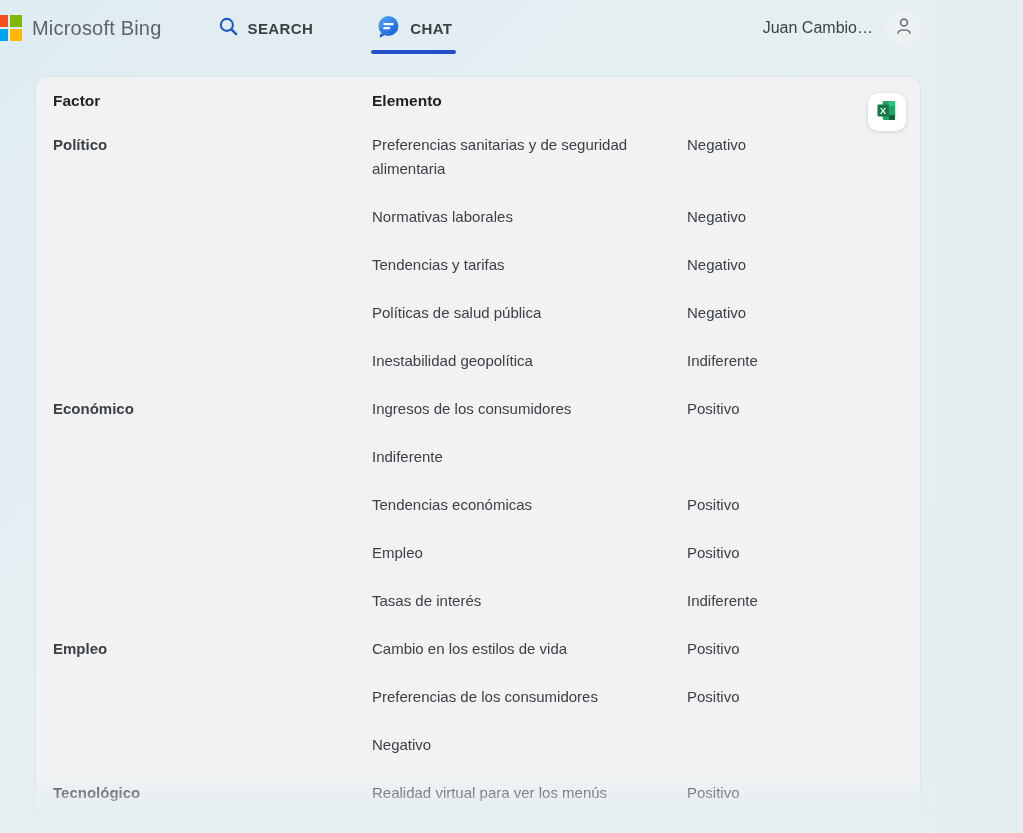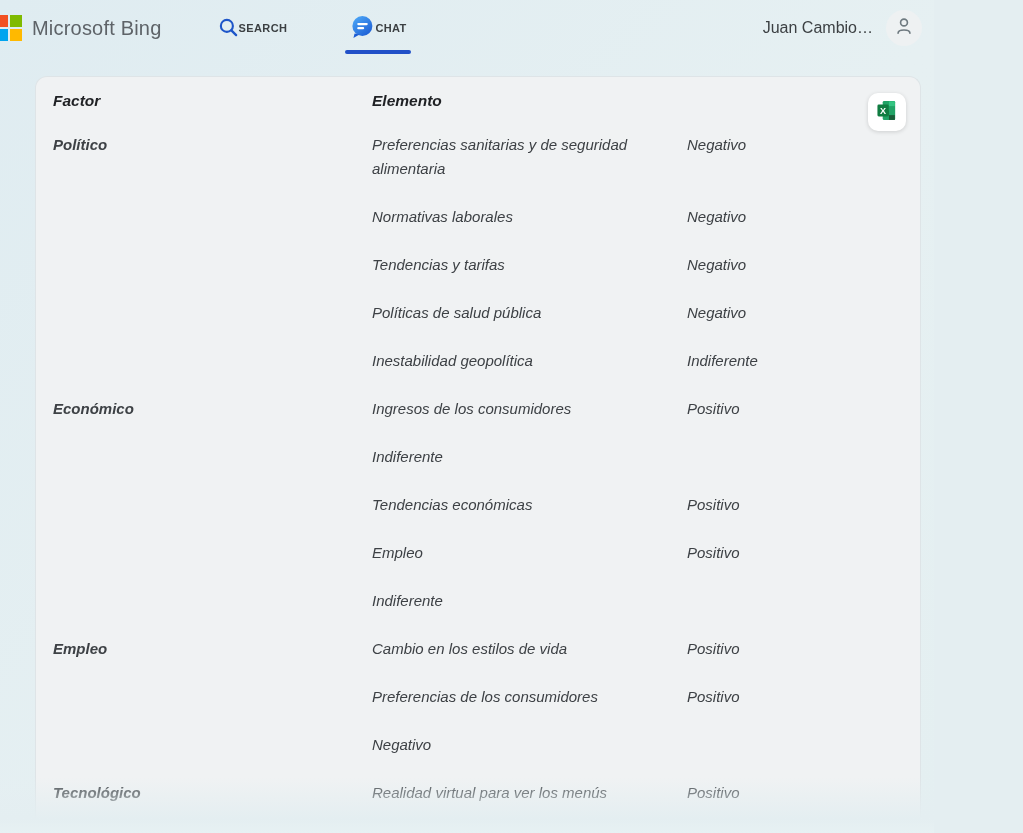--- a/index.html
+++ b/index.html
@@ -21,23 +21,23 @@
   .brand { display: flex; align-items: center; gap: 10px; margin-left: -4px; cursor: pointer; }
   .mslogo { display: grid; grid-template-columns: 12px 12px; grid-template-rows: 12px 12px; gap: 2px; }
   .mslogo span:nth-child(1) { background: #f25022; }
   .mslogo span:nth-child(2) { background: #7fba00; }
   .mslogo span:nth-child(3) { background: #00a4ef; }
   .mslogo span:nth-child(4) { background: #ffb900; }
   .brand-text { font-size: 20px; color: #5e6368; letter-spacing: 0.2px; }
 
   .tabs { display: flex; align-items: stretch; height: 56px; margin-left: 52px; gap: 54px; }
   .tab {
-    position: relative; display: flex; align-items: center; 
+    position: relative; display: flex; align-items: center; gap: 9px;
     padding: 0 4px; cursor: pointer;
-    font-size: 11px; font-weight: bold; letter-spacing: 0.4px; color: #3c4043;
+    font-size: 15px; font-weight: bold; letter-spacing: 0.4px; color: #3c4043;
   }
   .tab .underline {
     position: absolute; left: 0; right: 0; bottom: 2px; height: 4px;
     border-radius: 2px; background: #2150c8; display: none;
   }
   .tab.active .underline { display: block; }
 
   .user-area { margin-left: auto; display: flex; align-items: center; gap: 13px; }
   .user-name { font-size: 16px; color: #3c4043; cursor: pointer; }
   .avatar {
@@ -58,21 +58,21 @@
     position: absolute; top: 16px; right: 14px;
     width: 38px; height: 38px; border: none; border-radius: 10px;
     background: #ffffff; box-shadow: 0 1px 4px rgba(0,0,0,0.15);
     display: flex; align-items: center; justify-content: center;
     cursor: pointer;
   }
   .trow {
     display: grid; grid-template-columns: 319px 315px 1fr;
     align-items: start;
   }
-  .trow > div { padding: 12px 0; line-height: 24px; font-size: 15px; color: #3d4145; font-style: italic; }
+  .trow > div { padding: 12px 0; line-height: 24px; font-size: 15px; color: #3d4145; }
   .trow > .c2 { max-width: 300px; }
   .thead > div { padding: 8px 0; font-weight: bold; color: #1f2124; font-size: 15.5px; }
   .c1 { font-weight: bold; color: #1f2124; }
 
   .bottom-fade {
     position: absolute; left: 0; right: 0; bottom: 0; height: 56px;
     background: linear-gradient(to bottom, rgba(228,238,241,0) 0%, #e4eef1 75%, #e7f1f3 100%);
     pointer-events: none;
   }
 </style>
@@ -205,20 +205,21 @@
   </div>
 
   <div class="trow">
     <div class="c1"></div>
     <div class="c2">Empleo</div>
     <div class="c3">Positivo</div>
   </div>
 
   <div class="trow">
     <div class="c1"></div>
+    <div class="c2">Tasas de interés</div>
     <div class="c3">Indiferente</div>
   </div>
 
   <div class="trow">
     <div class="c1">Empleo</div>
     <div class="c2">Cambio en los estilos de vida</div>
     <div class="c3">Positivo</div>
   </div>
 
   <div class="trow">

